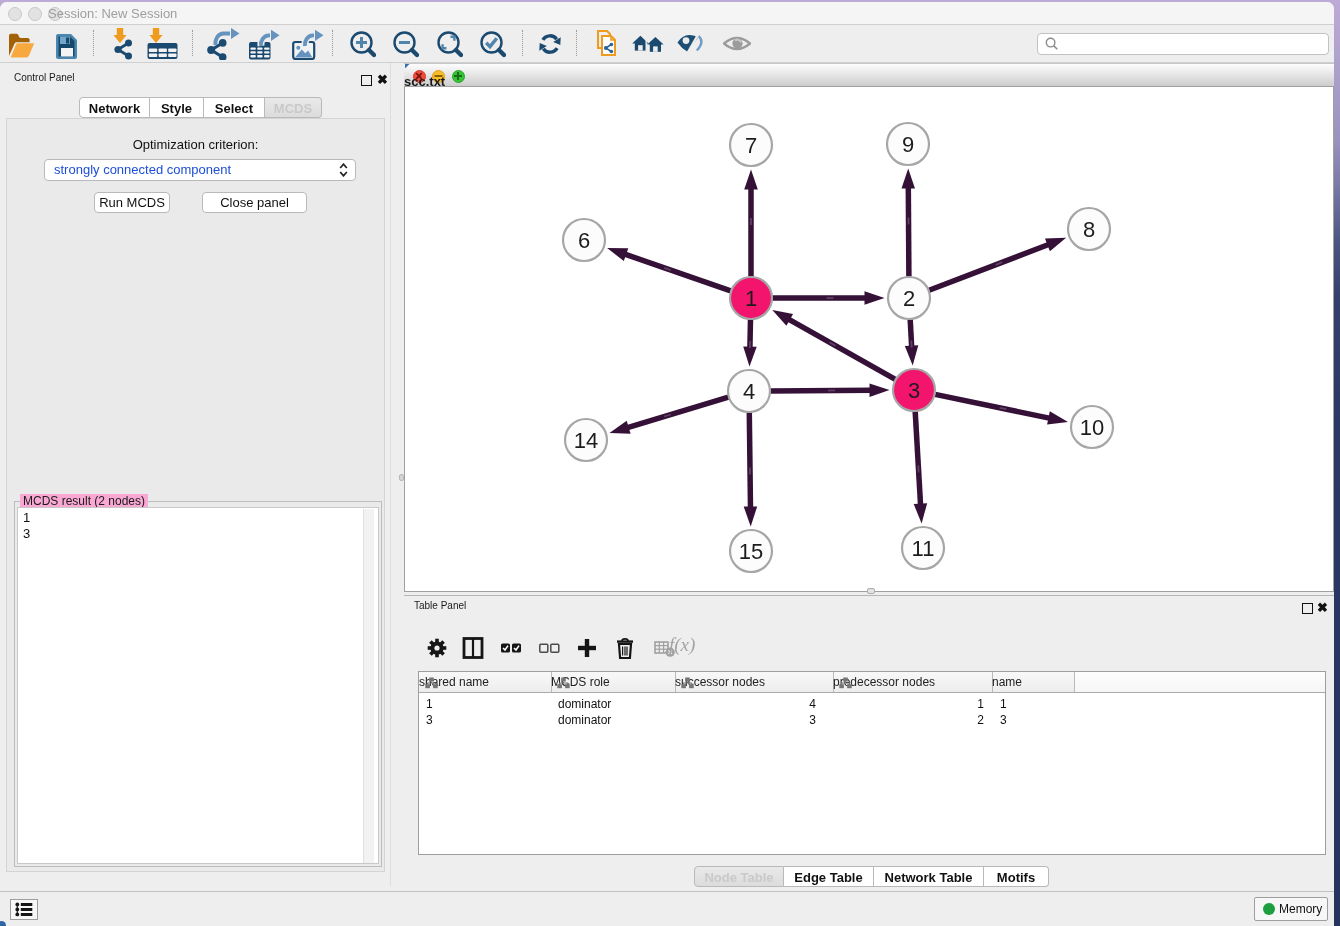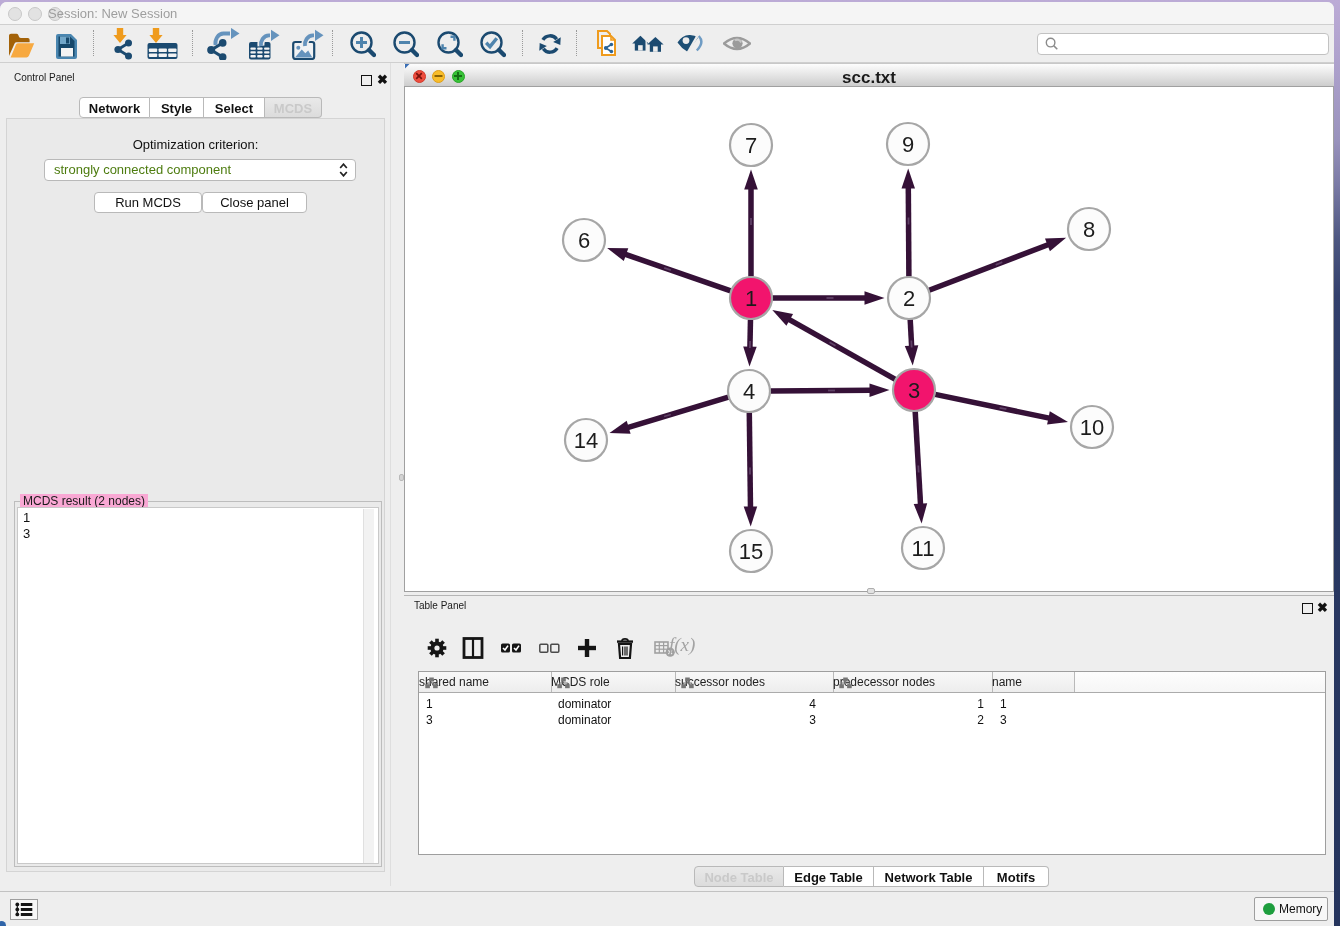--- a/index.html
+++ b/index.html
@@ -16,21 +16,21 @@
 .search{position:absolute;left:1037px;top:33px;width:290px;height:20px;background:#fff;
  border:1px solid #c2c2c2;border-radius:4px;}
 .ptitle{position:absolute;font-size:10px;color:#1a1a1a;}
 .tab{position:absolute;height:21px;background:#fff;border:1px solid #b9b9b9;border-left:none;
  font-size:13px;font-weight:bold;color:#111;text-align:center;line-height:21px;box-sizing:border-box;}
 .tab.first{border-left:1px solid #b9b9b9;border-radius:4px 0 0 4px;}
 .tab.last{border-radius:0 4px 4px 0;}
 .tab.sel{background:linear-gradient(#e9e9e9,#dcdcdc);color:#c9c9c9;}
 .cbody{position:absolute;left:6px;top:118px;width:379px;height:754px;background:#eaeaea;border:1px solid #d4d4d4;box-sizing:border-box;}
 .combo{position:absolute;left:44px;top:159px;width:312px;height:22px;background:#fff;border:1px solid #b9b9b9;
- border-radius:4px;box-sizing:border-box;font-size:13px;color:#4d7c0f;line-height:20px;padding-left:9px;}
+ border-radius:4px;box-sizing:border-box;font-size:13px;color:#1d4ed8;line-height:20px;padding-left:9px;}
 .btn{position:absolute;top:192px;height:21px;background:#fff;border:1px solid #b9b9b9;border-radius:4px;
  box-sizing:border-box;font-size:13px;color:#111;text-align:center;line-height:19px;}
 .gwhite{position:absolute;left:17px;top:507px;width:362px;height:357px;background:#fff;border:1px solid #c9c9c9;box-sizing:border-box;}
 .nettitle{position:absolute;left:404px;top:63px;width:930px;height:24px;background:linear-gradient(#fdfdfd,#cdcdcd);
  border-top:1px solid #c8c8c8;border-bottom:1px solid #a0a0a0;box-sizing:border-box;}
 .mac{position:absolute;top:5px;width:13px;height:13px;border-radius:50%;box-sizing:border-box;}
 .netcanvas{position:absolute;left:404px;top:87px;width:930px;height:505px;background:#fff;border-left:1px solid #a0a0a0;
  border-right:1px solid #a0a0a0;border-bottom:1px solid #a0a0a0;box-sizing:border-box;}
 .thcell{position:absolute;height:21px;font-size:12px;color:#222;text-align:left;line-height:21px;}
 .statusbar{position:absolute;left:0;top:891px;width:1334px;height:35px;background:#eeeeee;border-top:1px solid #c2c2c2;box-sizing:border-box;}
@@ -208,21 +208,21 @@
 <div class="tab" style="left:204px;top:97px;width:61px">Select</div>
 <div class="tab last sel" style="left:265px;top:97px;width:57px">MCDS</div>
 <div class="cbody">
 </div>
 <div style="position:absolute;left:6px;top:137px;width:379px;text-align:center;font-size:13px;color:#111">Optimization criterion:</div>
 <div class="combo">strongly connected component<svg width="9" height="14" viewBox="0 0 9 14" style="position:absolute;right:7px;top:3px">
 <path d="M1.2 5 L4.5 1.2 L7.8 5" fill="none" stroke="#222" stroke-width="1.7"></path>
 <path d="M1.2 9 L4.5 12.8 L7.8 9" fill="none" stroke="#222" stroke-width="1.7"></path>
 </svg>
 </div>
-<div class="btn" style="left:94px;width:108px">Run MCDS</div>
+<div class="btn" style="left:94px;width:76px">Run MCDS</div>
 <div class="btn" style="left:202px;width:105px">Close panel</div>
 <div style="position:absolute;left:14px;top:501px;width:368px;height:366px;border:1px solid #bdbdbd;box-sizing:border-box">
 </div>
 <div style="position:absolute;left:20px;top:494px;background:#f9a8d4;padding:0 3px;font-size:12px;color:#1a1a1a">MCDS result (2 nodes)</div>
 <div class="gwhite">
 <div style="position:absolute;left:5px;top:2px;font-size:13px;color:#111;line-height:16px">1<br>3</div>
 <div style="position:absolute;right:4px;top:1px;width:10px;height:354px;background:#f2f2f2;border-left:1px solid #e0e0e0">
 </div>
 </div>
 <div style="position:absolute;left:390px;top:63px;width:1px;height:823px;background:#dedede">
@@ -244,21 +244,21 @@
 <g stroke="#7a120c" stroke-width="1.7">
 <line x1="8.2" y1="9.2" x2="13.8" y2="14.8"></line>
 <line x1="13.8" y1="9.2" x2="8.2" y2="14.8"></line>
 </g>
 <line x1="26.5" y1="12" x2="34.5" y2="12" stroke="#8a6306" stroke-width="2"></line>
 <g stroke="#156e15" stroke-width="2">
 <line x1="46" y1="12" x2="54" y2="12"></line>
 <line x1="50" y1="8" x2="50" y2="16"></line>
 </g>
 </svg>
-<div style="position:absolute;left:404px;top:68px;width:930px;text-align:center;font-size:17px;font-weight:bold;color:#1a1a1a">scc.txt</div>
+<div style="position:absolute;left:404px;top:74px;width:930px;font-size:13px;font-weight:bold;color:#1a1a1a">scc.txt</div>
 <div class="netcanvas">
 </div>
 <svg width="928" height="504" style="position:absolute;left:405px;top:87px" font-family="Liberation Sans, sans-serif">
 <line x1="346.0" y1="189.5" x2="346.0" y2="100.5" stroke="#351137" stroke-width="5.5"></line>
 <polygon points="346.0,82.5 352.8,102.5 339.2,102.5" fill="#351137"></polygon>
 <line x1="346.0" y1="138.0" x2="346.0" y2="131.0" stroke="#5f4166" stroke-width="1.8"></line>
 <line x1="325.7" y1="203.9" x2="219.1" y2="166.9" stroke="#351137" stroke-width="5.5"></line>
 <polygon points="202.1,161.0 223.3,161.2 218.8,174.0" fill="#351137"></polygon>
 <line x1="265.8" y1="183.1" x2="259.2" y2="180.9" stroke="#5f4166" stroke-width="1.8"></line>
 <line x1="367.5" y1="211.0" x2="461.5" y2="211.0" stroke="#351137" stroke-width="5.5"></line>

